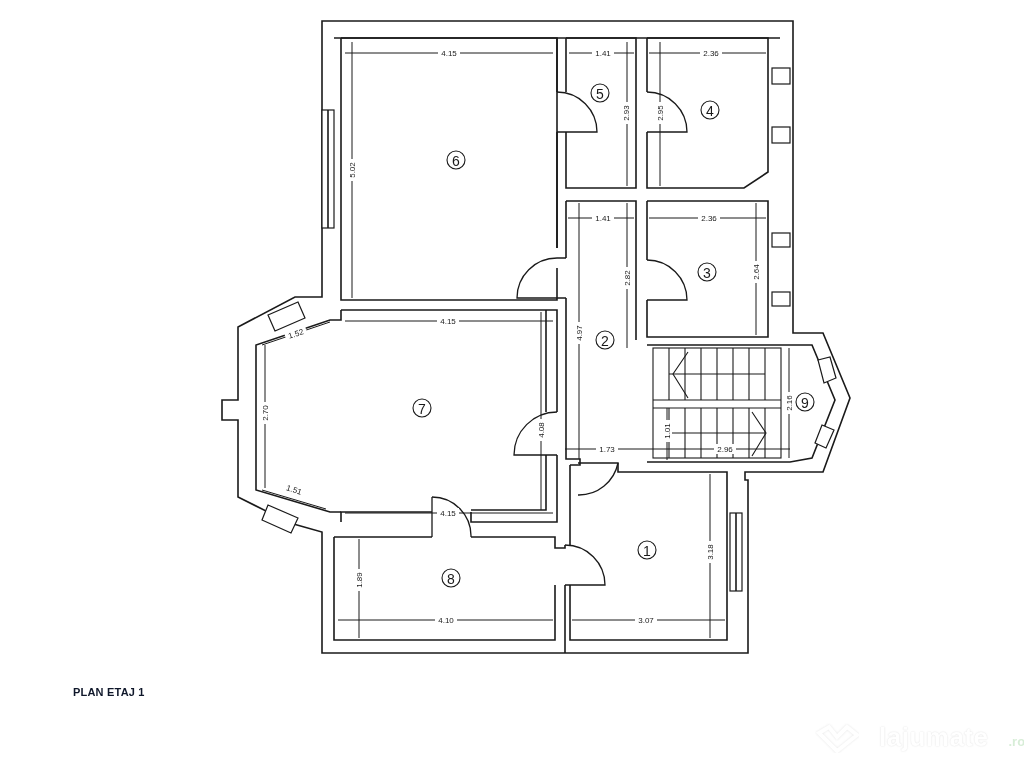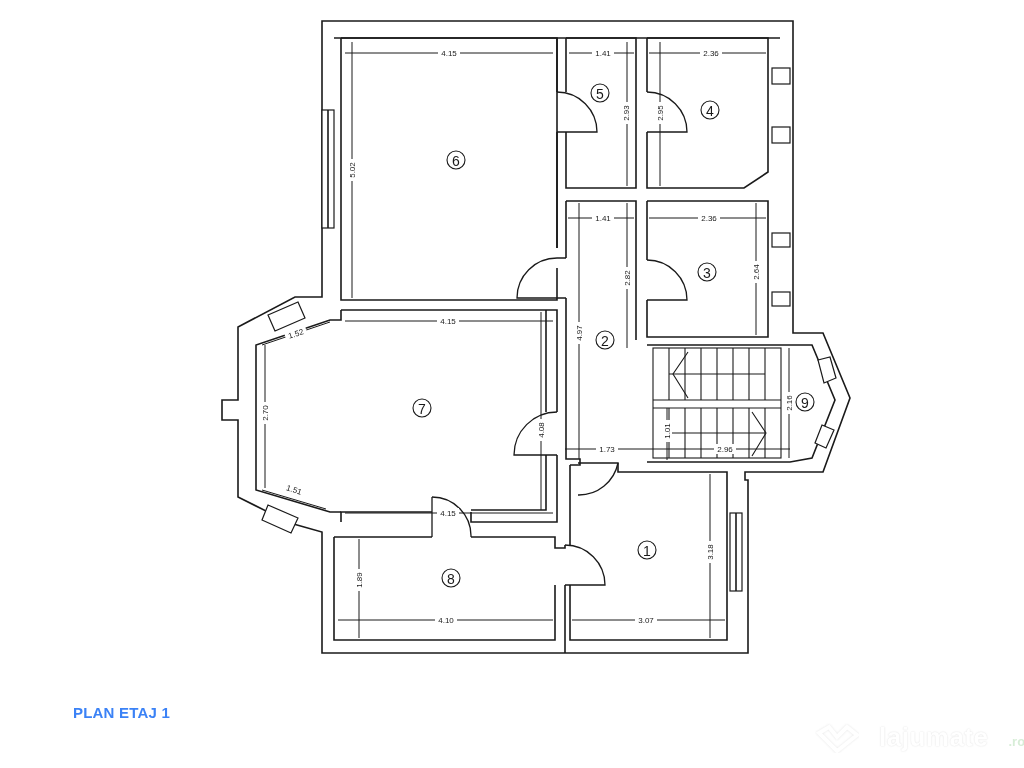--- a/index.html
+++ b/index.html
@@ -6,21 +6,21 @@
   body { width: 1024px; height: 768px; position: relative; overflow: hidden; font-family: "Liberation Sans", sans-serif; }
   #plan { position: absolute; left: 0; top: 0; width: 1024px; height: 768px; }
   .wall { fill: none; stroke: #1a1a1a; stroke-width: 1.6; }
   .dim { stroke: #1a1a1a; stroke-width: 1; fill: none; }
   .dimtext { font-family: "Liberation Sans", sans-serif; font-size: 8px; fill: #1a1a1a; }
   .roomnum circle { fill: #fff; stroke: #1a1a1a; stroke-width: 1.1; }
   .roomnum text { font-family: "Liberation Sans", sans-serif; font-size: 14px; fill: #1a1a1a; text-anchor: middle; dominant-baseline: central; }
   .door { fill: none; stroke: #1a1a1a; stroke-width: 1.3; }
   .win { fill: #fff; stroke: #1a1a1a; stroke-width: 1.2; }
   .stair { stroke: #1a1a1a; stroke-width: 1.1; fill: none; }
-  .title { position: absolute; left: 73px; top: 704px; font-family: "Liberation Sans", sans-serif; font-weight: bold; font-size: 15px; color: #3b82f6; letter-spacing: 0.2px; }
+  .title { position: absolute; left: 73px; top: 686px; font-family: "Liberation Sans", sans-serif; font-weight: bold; font-size: 11px; color: #0f172a; letter-spacing: 0.2px; }
   .watermark { position: absolute; left: 815px; top: 722px; display: flex; align-items: center; gap: 20px; opacity: 0.55; }
   .watermark .wm-text { font-family: "Liberation Sans", sans-serif; font-size: 26px; font-weight: bold; color: #ffffff; text-shadow: 0 0 1px #cfcfcf, 0 0 2px #d8d8d8; letter-spacing: 0.5px; }
   .watermark .wm-tld { font-family: "Liberation Sans", sans-serif; font-size: 13px; font-weight: bold; color: #b7dfb7; margin-top: 8px; }
 </style>
 </head>
 <body>
 
 <svg id="plan" viewBox="0 0 1024 768" xmlns="http://www.w3.org/2000/svg">
 
   <g>

